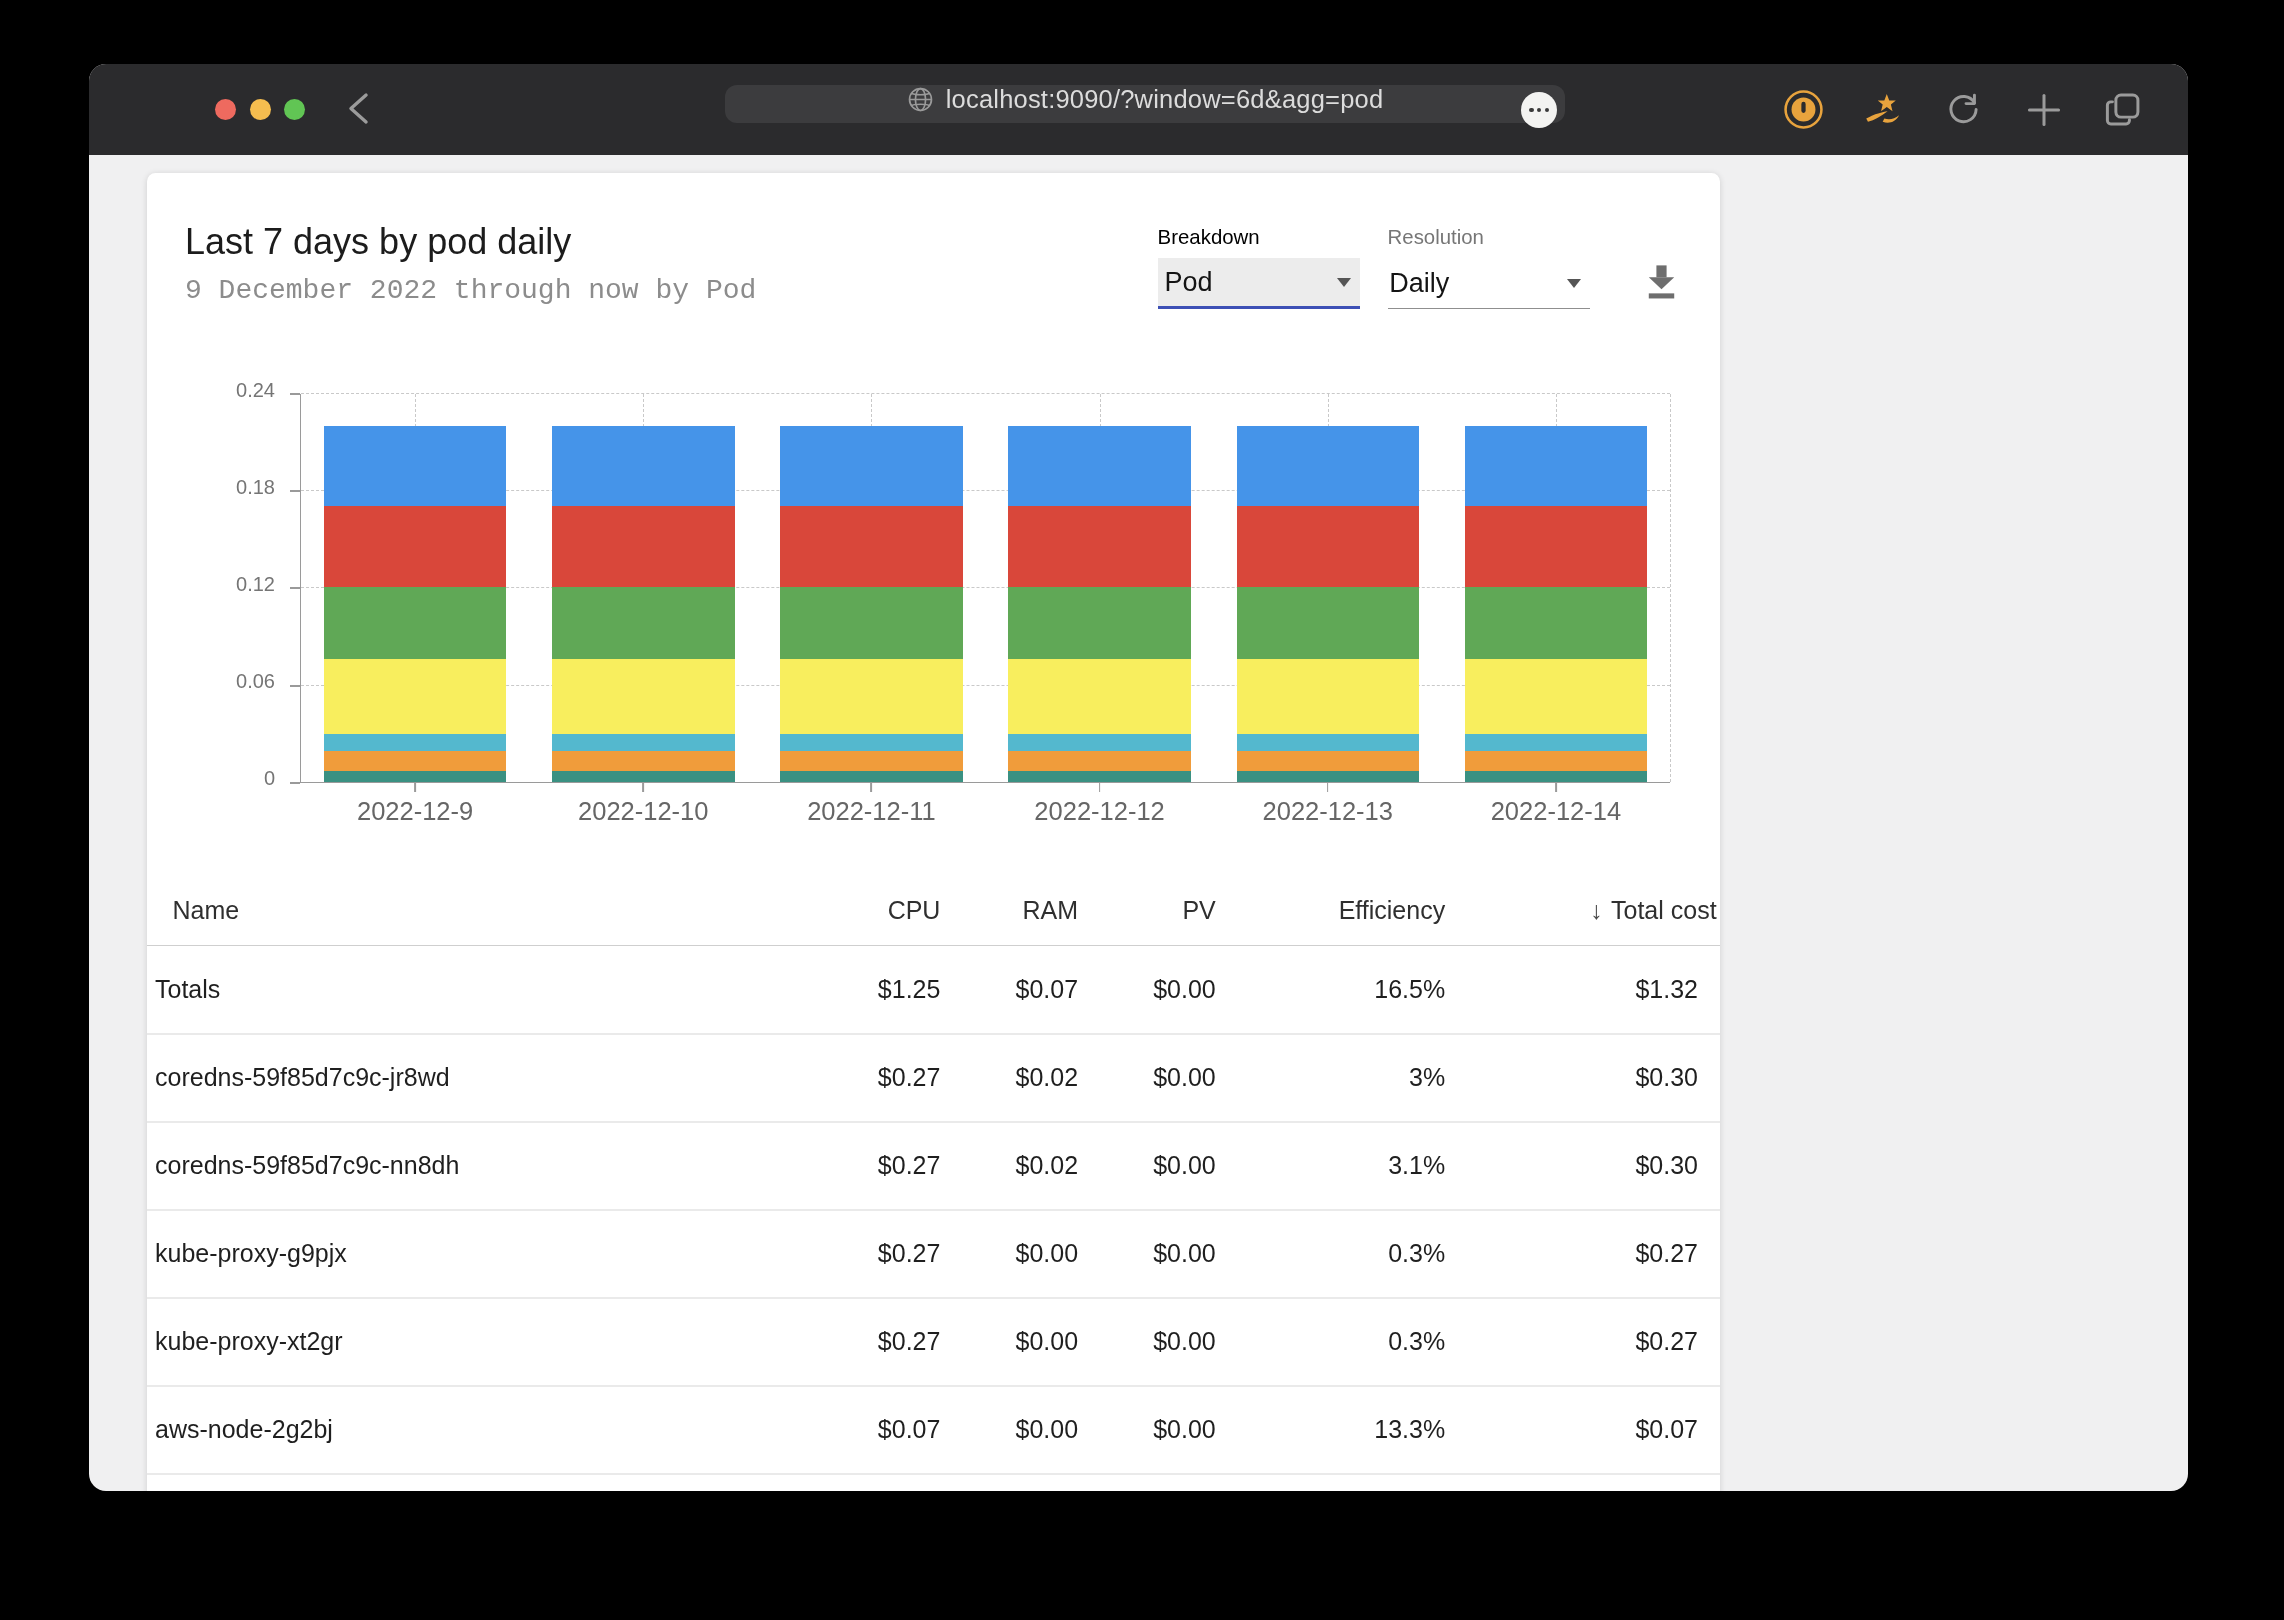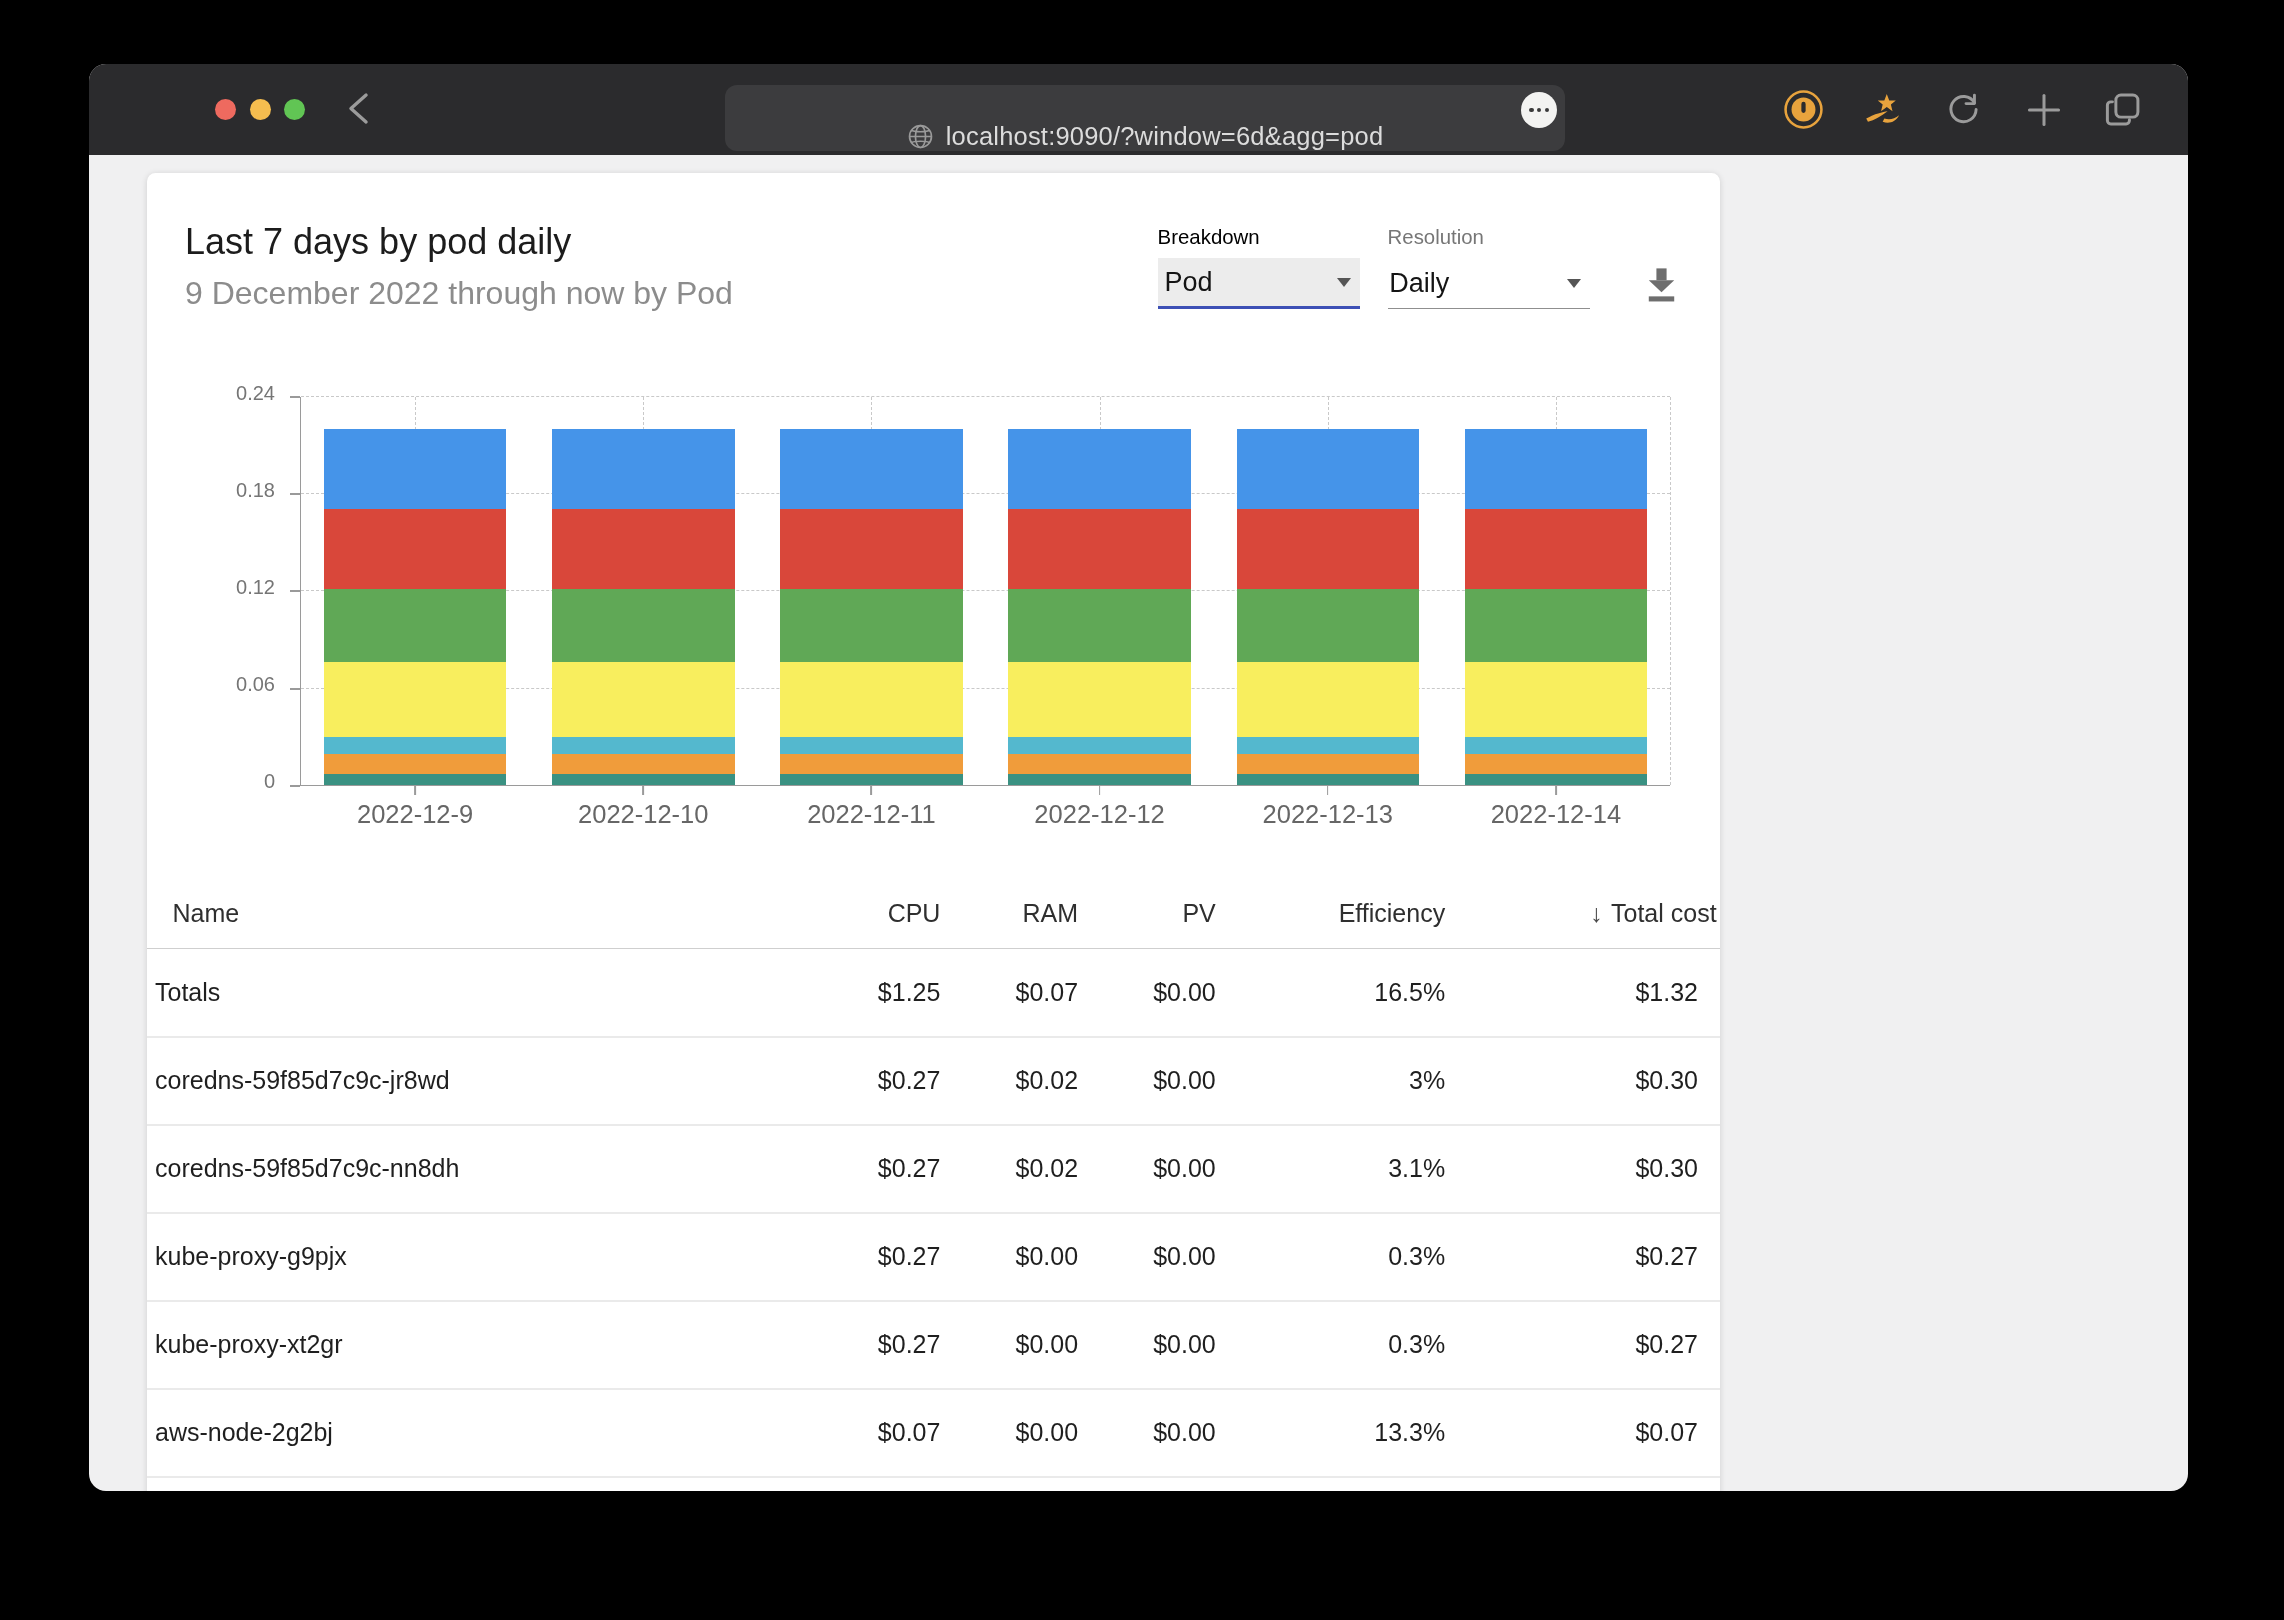--- a/index.html
+++ b/index.html
@@ -9,38 +9,38 @@
   
   .window { position:absolute; left:89px; top:64px; width:2099px; height:1427px;
             border-radius:17px; background:#f0f0f1; overflow:hidden; }
 
   
   .chrome { position:relative; height:91px; background:#2b2b2d; }
   .lights { position:absolute; left:126px; top:0; height:91px; display:flex; align-items:center; gap:13.6px; }
   .light { width:21px; height:21px; border-radius:50%; }
   .light.red { background:#ee6a5f; } .light.yellow { background:#f5bd4f; } .light.green { background:#61c554; }
   .back-btn { position:absolute; left:255px; top:26px; width:29px; height:37px; }
-  .url-bar { position:absolute; left:636px; top:21px; width:840px; height:66px; border-radius:12px;
-             background:#3c3c3e; display:flex; align-items:flex-end; justify-content:center; }
+  .url-bar { position:absolute; left:636px; top:21px; width:840px; height:38px; border-radius:12px;
+             background:#3c3c3e; display:flex; align-items:flex-start; justify-content:center; }
   .url-center { display:flex; align-items:center; gap:12px; }
   .url-text { font-size:25.5px; color:#dcdcdc; letter-spacing:0.2px; }
   .ellipsis-btn { position:absolute; right:7.7px; top:6.8px; width:36px; height:36px; border-radius:50%;
                   background:#f3f3f1; display:flex; align-items:center; justify-content:center; gap:3.4px; }
   .ellipsis-btn i { width:4.3px; height:4.3px; border-radius:50%; background:#3a3a3a; display:block; }
   .chrome-actions { position:absolute; right:44px; top:0; height:91px; display:flex; align-items:center; gap:39px; }
   .chrome-actions .act { width:41px; height:41px; display:flex; align-items:center; justify-content:center; }
 
   
   .page { position:relative; height:1336px; }
   .card { margin:18px 0 0 58px; width:1573px; min-height:1395px; background:#fff; border-radius:8.5px;
           box-shadow:0 1.7px 6.8px rgba(0,0,0,0.14); overflow:hidden; }
 
   .card-header { display:flex; justify-content:space-between; padding:48px 36px 0 38px; }
   .page-title { font-size:36px; font-weight:400; color:#1c1c1c; }
-  .page-subtitle { margin-top:12px; font-size:32px; color:#8c8c8c; }
+  .page-subtitle { margin-top:12px; font-size:28px; color:#8c8c8c;font-family:Liberation Mono, monospace; }
 
   .controls { display:flex; align-items:flex-start; gap:28px; padding-top:5.1px; }
   .field { width:202px; }
   .field-label { font-size:20.4px; color:#767676; height:32px; }
   .field-input { height:51px; display:flex; align-items:center; justify-content:space-between;
                  border-bottom:1.7px solid #8f8f8f; font-size:27px; color:#141414; padding:0 8.5px 0 1.7px; }
   .field.breakdown .field-input { background:#ececec; border-bottom-width:3.4px; padding-left:6.8px; }
   .caret { width:0; height:0; border-left:7.7px solid transparent; border-right:7.7px solid transparent;
            border-top:9.4px solid #555; }
   .download-btn { align-self:flex-end; margin:0 3.4px 8.5px 24px; width:39px; height:39px; }

